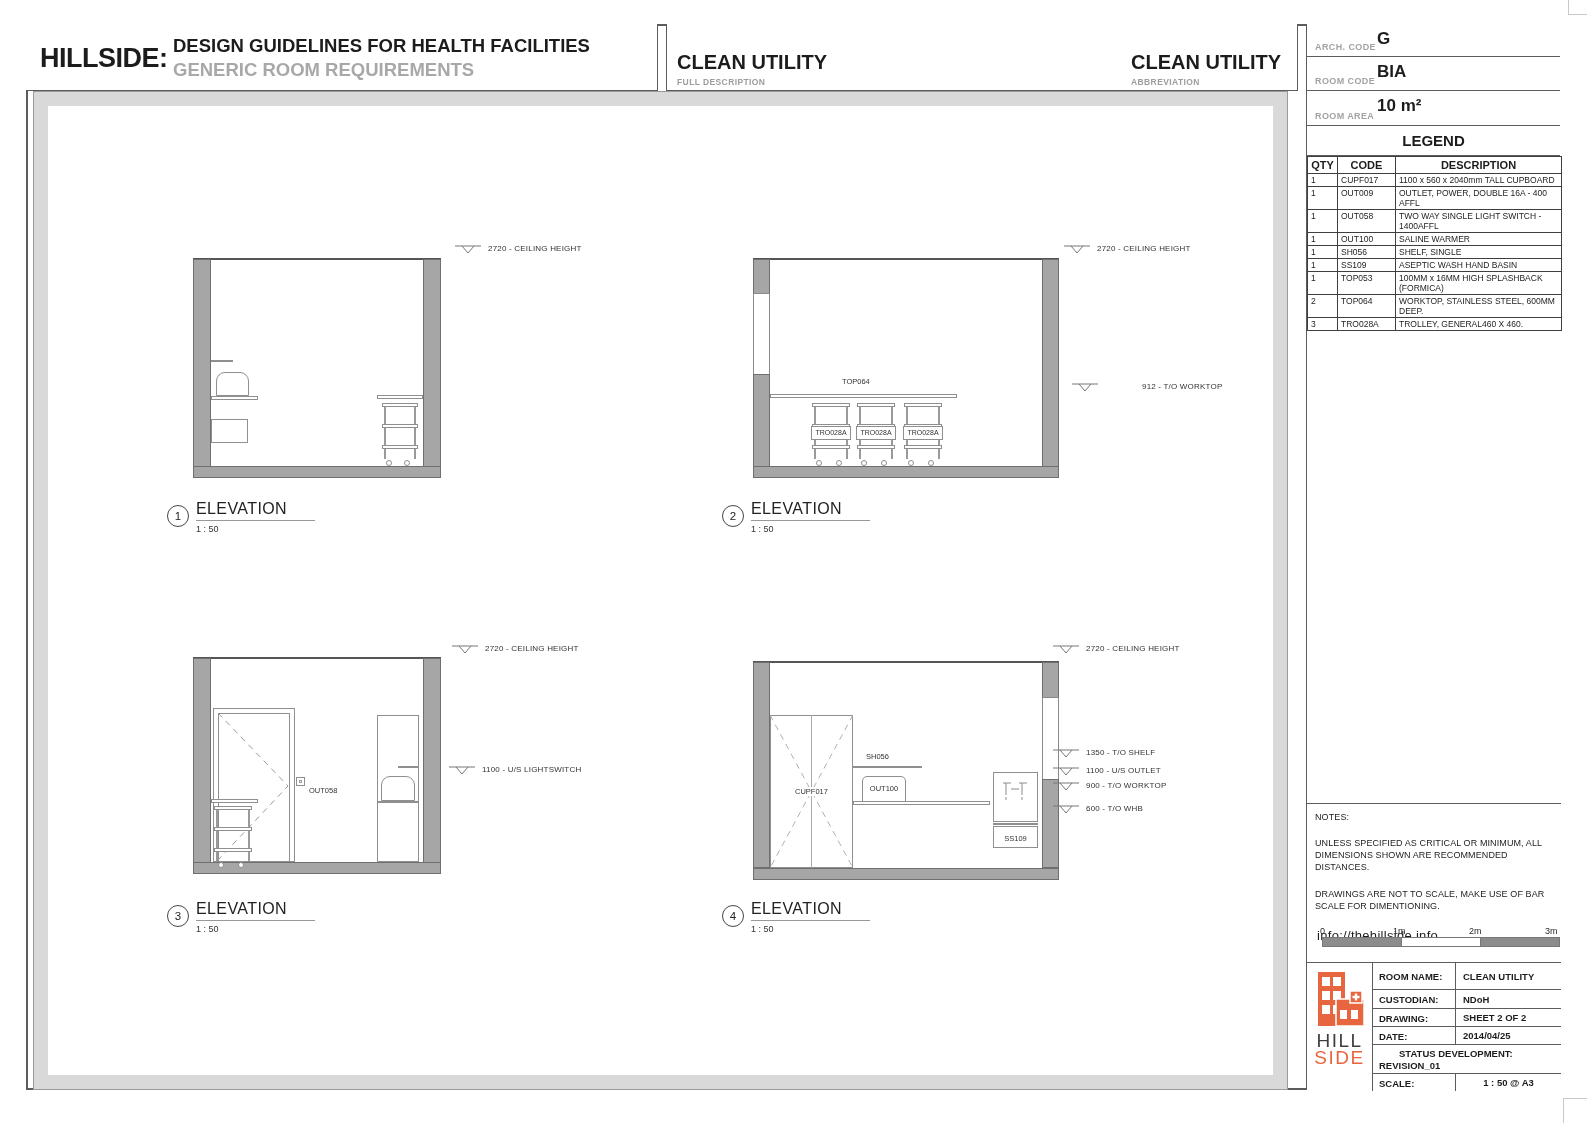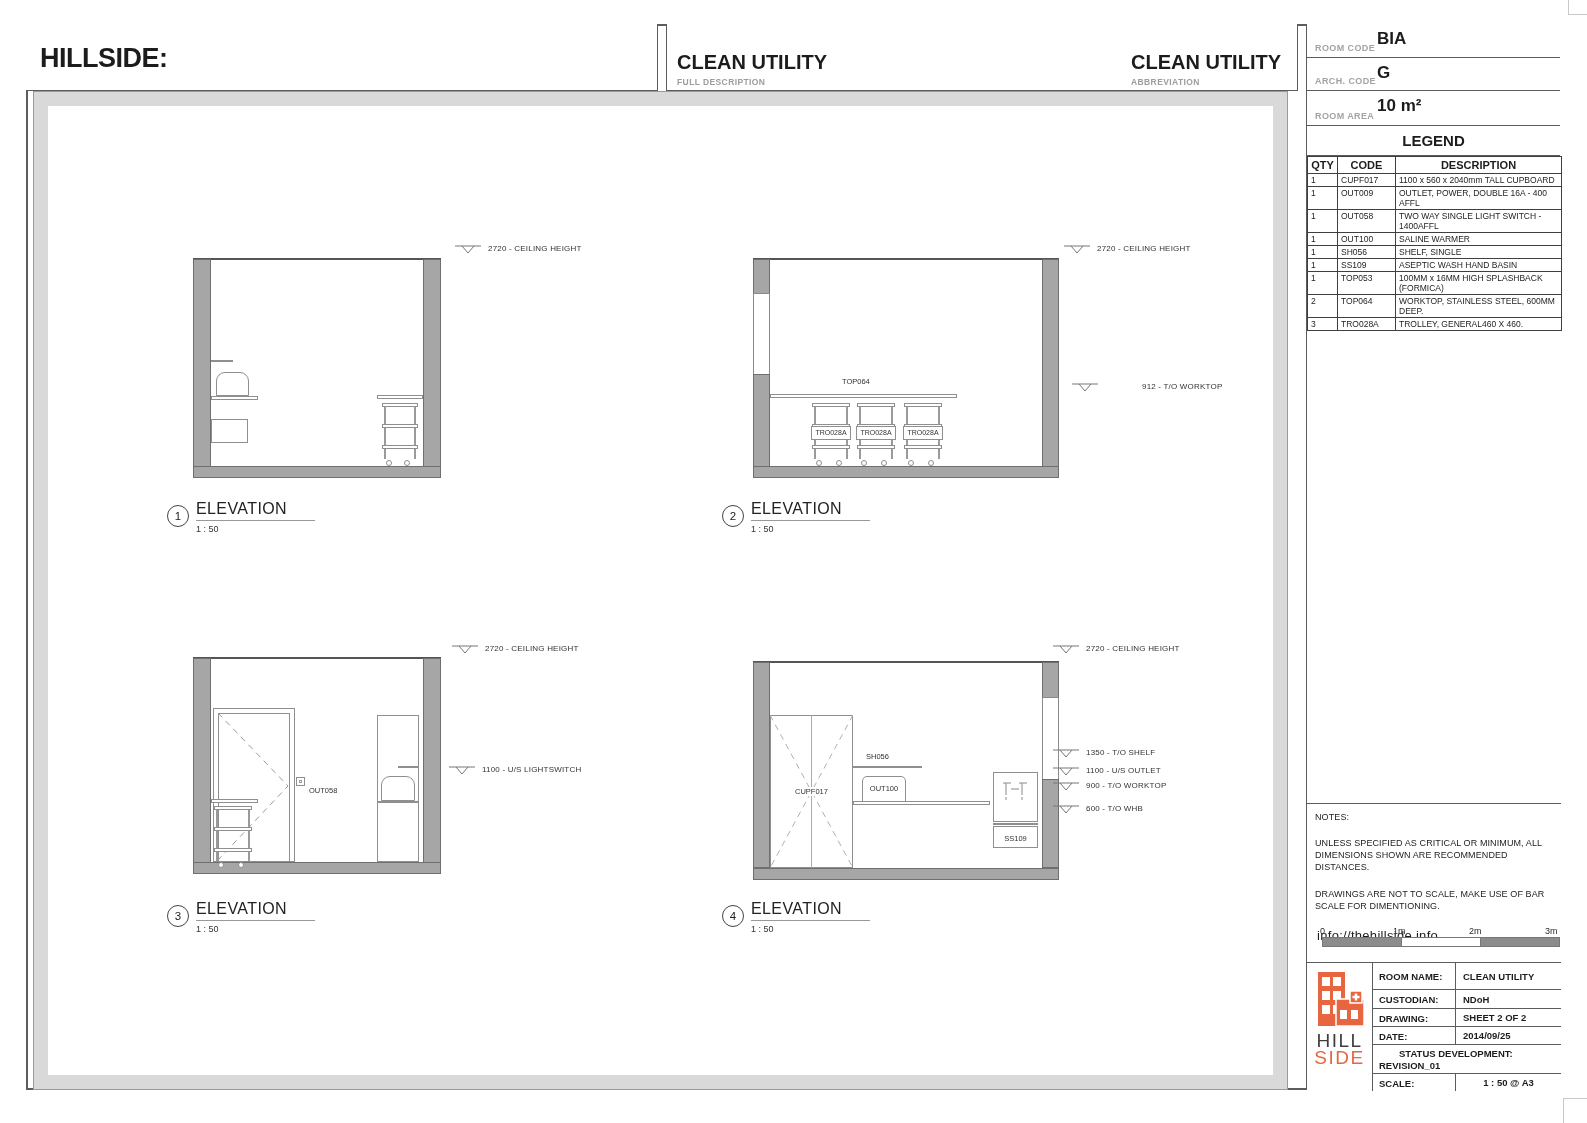--- a/index.html
+++ b/index.html
@@ -95,20 +95,24 @@
 
   <div class="corner" style="left:1568px;top:0;width:1px;height:14px;"></div>
   <div class="corner" style="left:1568px;top:14px;width:19px;height:1px;"></div>
   <div class="corner" style="left:1563px;top:1098px;width:24px;height:1px;"></div>
   <div class="corner" style="left:1563px;top:1098px;width:1px;height:25px;"></div>
 
   <div class="sheet-border"></div>
 
   <div class="hbox" style="left:26px;width:632px;border-right:1.5px solid #5c5c5c;border-bottom:1.5px solid #5c5c5c;">
     <div class="abs brand" style="left:14px;top:19px;">HILLSIDE:</div>
+    <div class="abs" style="left:147px;top:11px;">
+      <div class="htitle">DESIGN GUIDELINES FOR HEALTH FACILITIES</div>
+      <div class="hsub">GENERIC ROOM REQUIREMENTS</div>
+    </div>
   </div>
   <div class="hbox" style="left:666px;width:632px;border-left:1.5px solid #5c5c5c;border-right:1.5px solid #5c5c5c;border-bottom:1.5px solid #5c5c5c;">
     <div class="abs" style="left:10px;top:27px;">
       <div class="bigname">CLEAN UTILITY</div>
       <div class="smlabel">FULL DESCRIPTION</div>
     </div>
     <div class="abs" style="right:16px;top:27px;">
       <div class="bigname">CLEAN UTILITY</div>
       <div class="smlabel">ABBREVIATION</div>
     </div>
@@ -331,27 +335,27 @@
   </div>
   <div class="elev-title" style="left:722px;top:900px;">
     <div class="ecirc">4</div>
     <div>
       <div class="ename">ELEVATION</div>
       <div class="escale">1 : 50</div>
     </div>
   </div>
 
   <div class="rpanel">
+    <div class="inforow" style="height:33px;">
+      <span class="lab">ARCH. CODE</span>
+      <span class="val">G</span>
+    </div>
     <div class="inforow" style="height:34px;">
       <span class="lab">ROOM CODE</span>
       <span class="val">BIA</span>
-    </div>
-    <div class="inforow" style="height:33px;">
-      <span class="lab">ARCH. CODE</span>
-      <span class="val">G</span>
     </div>
     <div class="inforow" style="height:35px;">
       <span class="lab">ROOM AREA</span>
       <span class="val">10 m²</span>
     </div>
     <div class="legend-title">LEGEND</div>
 
     <table class="legend">
       <colgroup>
           <col style="width:30px;">
@@ -456,21 +460,21 @@
         <div class="tbrow" style="height:19px;">
           <span class="tl">CUSTODIAN:</span>
           <span class="tv">NDoH</span>
         </div>
         <div class="tbrow" style="height:18px;">
           <span class="tl">DRAWING:</span>
           <span class="tv">SHEET 2 OF 2</span>
         </div>
         <div class="tbrow" style="height:18px;">
           <span class="tl">DATE:</span>
-          <span class="tv">2014/09/25</span>
+          <span class="tv">2014/04/25</span>
         </div>
         <div class="tbrow" style="height:29px;">
           <div style="position:absolute;left:6px;top:3px;font-size:9.5px;font-weight:bold;margin-left:20px;">STATUS DEVELOPMENT:</div>
           <div style="position:absolute;left:6px;top:15px;font-size:9.5px;font-weight:bold;">REVISION_01</div>
         </div>
         <div class="tbrow" style="height:17px;border-bottom:none;">
           <span class="tl">SCALE:</span>
           <span class="tv" style="justify-content:center;padding-left:0;">1 : 50 @ A3</span>
         </div>
       </div>

